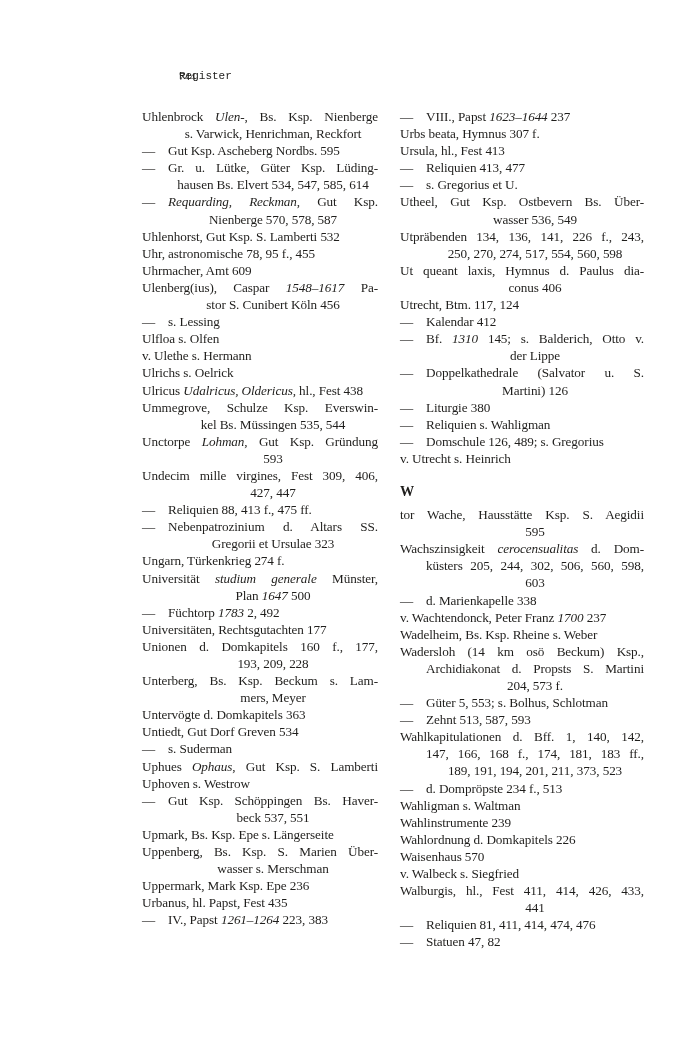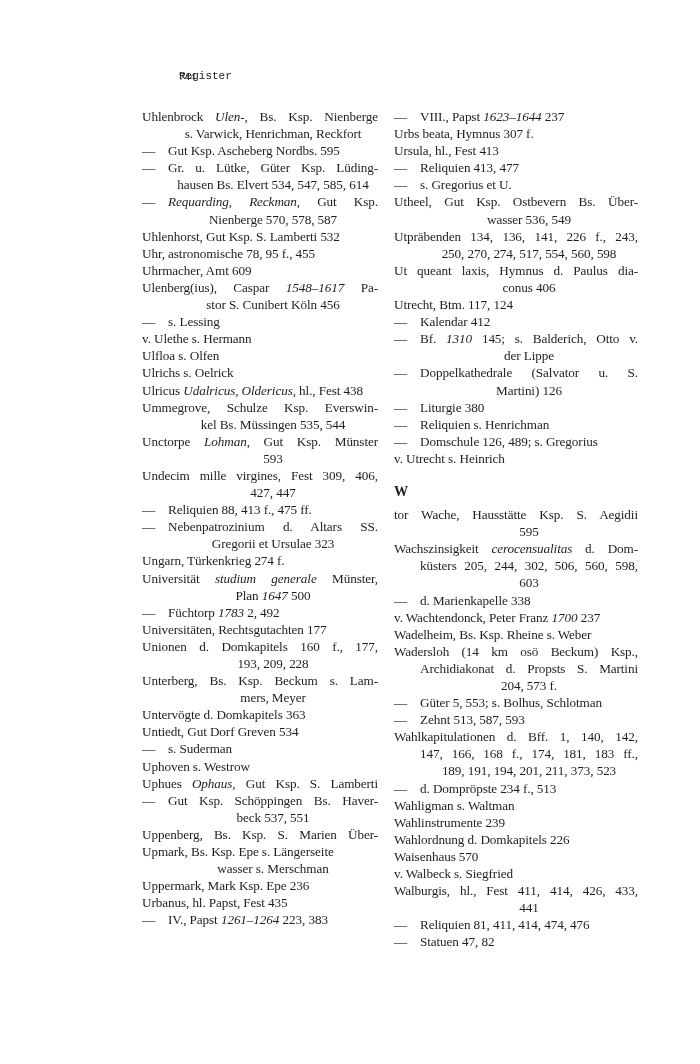--- a/index.html
+++ b/index.html
@@ -13,21 +13,21 @@
   }
   .sheet{position:absolute;left:142px;top:68px;width:506px;}
   .running-header{
     position:relative;height:18px;
     font-size:11px;line-height:17px;margin-left:37px;
   }
   .running-header .pnum{position:absolute;left:0;top:0;}
   .running-header .ptitle{position:absolute;left:0;right:0;top:0;text-align:left;font-family:Liberation Mono, monospace;}
   .body-text{position:absolute;left:0;top:40px;width:506px;display:flex;}
   .col{font-size:13.2px;letter-spacing:-0.1px;}
-  .col-left{width:236px;margin-right:16px;}
+  .col-left{width:236px;margin-right:22px;}
   .col-right{width:244px;}
   .line{
     height:17.1px;line-height:17.1px;
     white-space:nowrap;
   }
   .line.ind{padding-left:26px;text-align:center;}
   .line.j{text-align:justify;text-align-last:justify;white-space:normal;}
   .dash{display:inline-block;width:26px;}
   .line.hdr{font-weight:bold;font-size:14.2px;margin-top:16px;margin-bottom:6px;}
   em{font-style:italic;}
@@ -48,51 +48,51 @@
         <div class="line j"><span class="dash">—</span><span>Gr. u. Lütke, Güter Ksp. Lüding-</span></div>
         <div class="line ind"><span>hausen Bs. Elvert 534, 547, 585, 614</span></div>
         <div class="line j"><span class="dash">—</span><em>Requarding, Reckman</em><span>, Gut Ksp.</span></div>
         <div class="line ind"><span>Nienberge 570, 578, 587</span></div>
         <div class="line"><span>Uhlenhorst, Gut Ksp. S. Lamberti 532</span></div>
         <div class="line"><span>Uhr, astronomische 78, 95 f., 455</span></div>
         <div class="line"><span>Uhrmacher, Amt 609</span></div>
         <div class="line j"><span>Ulenberg(ius), Caspar </span><em>1548–1617</em><span> Pa-</span></div>
         <div class="line ind"><span>stor S. Cunibert Köln 456</span></div>
         <div class="line"><span class="dash">—</span><span>s. Lessing</span></div>
+        <div class="line"><span>Ulfloa s. Olfen</span></div>
         <div class="line"><span>v. Ulethe s. Hermann</span></div>
-        <div class="line"><span>Ulfloa s. Olfen</span></div>
         <div class="line"><span>Ulrichs s. Oelrick</span></div>
         <div class="line"><span>Ulricus </span><em>Udalricus, Oldericus</em><span>, hl., Fest 438</span></div>
         <div class="line j"><span>Ummegrove, Schulze Ksp. Everswin-</span></div>
         <div class="line ind"><span>kel Bs. Müssingen 535, 544</span></div>
-        <div class="line j"><span>Unctorpe </span><em>Lohman</em><span>, Gut Ksp. Münster</span></div>
+        <div class="line j"><span>Unctorpe </span><em>Lohman</em><span>, Gut Ksp. Gründung</span></div>
         <div class="line ind"><span>593</span></div>
         <div class="line j"><span>Undecim mille virgines, Fest 309, 406,</span></div>
         <div class="line ind"><span>427, 447</span></div>
         <div class="line"><span class="dash">—</span><span>Reliquien 88, 413 f., 475 ff.</span></div>
         <div class="line j"><span class="dash">—</span><span>Nebenpatrozinium d. Altars SS.</span></div>
         <div class="line ind"><span>Gregorii et Ursulae 323</span></div>
         <div class="line"><span>Ungarn, Türkenkrieg 274 f.</span></div>
         <div class="line j"><span>Universität </span><em>studium generale</em><span> Münster,</span></div>
         <div class="line ind"><span>Plan </span><em>1647</em><span> 500</span></div>
         <div class="line"><span class="dash">—</span><span>Füchtorp </span><em>1783</em><span> 2, 492</span></div>
         <div class="line"><span>Universitäten, Rechtsgutachten 177</span></div>
         <div class="line j"><span>Unionen d. Domkapitels 160 f., 177,</span></div>
         <div class="line ind"><span>193, 209, 228</span></div>
         <div class="line j"><span>Unterberg, Bs. Ksp. Beckum s. Lam-</span></div>
         <div class="line ind"><span>mers, Meyer</span></div>
         <div class="line"><span>Untervögte d. Domkapitels 363</span></div>
         <div class="line"><span>Untiedt, Gut Dorf Greven 534</span></div>
         <div class="line"><span class="dash">—</span><span>s. Suderman</span></div>
+        <div class="line j"><span>Uphues </span><em>Ophaus</em><span>, Gut Ksp. S. Lamberti</span></div>
         <div class="line"><span>Uphoven s. Westrow</span></div>
-        <div class="line j"><span>Uphues </span><em>Ophaus</em><span>, Gut Ksp. S. Lamberti</span></div>
         <div class="line j"><span class="dash">—</span><span>Gut Ksp. Schöppingen Bs. Haver-</span></div>
         <div class="line ind"><span>beck 537, 551</span></div>
+        <div class="line"><span>Upmark, Bs. Ksp. Epe s. Längerseite</span></div>
         <div class="line j"><span>Uppenberg, Bs. Ksp. S. Marien Über-</span></div>
-        <div class="line"><span>Upmark, Bs. Ksp. Epe s. Längerseite</span></div>
         <div class="line ind"><span>wasser s. Merschman</span></div>
         <div class="line"><span>Uppermark, Mark Ksp. Epe 236</span></div>
         <div class="line"><span>Urbanus, hl. Papst, Fest 435</span></div>
         <div class="line"><span class="dash">—</span><span>IV., Papst </span><em>1261–1264</em><span> 223, 383</span></div>
       </div>
     <div class="col col-right">
         <div class="line"><span class="dash">—</span><span>VIII., Papst </span><em>1623–1644</em><span> 237</span></div>
         <div class="line"><span>Urbs beata, Hymnus 307 f.</span></div>
         <div class="line"><span>Ursula, hl., Fest 413</span></div>
         <div class="line"><span class="dash">—</span><span>Reliquien 413, 477</span></div>
@@ -103,21 +103,21 @@
         <div class="line ind"><span>250, 270, 274, 517, 554, 560, 598</span></div>
         <div class="line j"><span>Ut queant laxis, Hymnus d. Paulus dia-</span></div>
         <div class="line ind"><span>conus 406</span></div>
         <div class="line"><span>Utrecht, Btm. 117, 124</span></div>
         <div class="line"><span class="dash">—</span><span>Kalendar 412</span></div>
         <div class="line j"><span class="dash">—</span><span>Bf. </span><em>1310</em><span> 145; s. Balderich, Otto v.</span></div>
         <div class="line ind"><span>der Lippe</span></div>
         <div class="line j"><span class="dash">—</span><span>Doppelkathedrale (Salvator u. S.</span></div>
         <div class="line ind"><span>Martini) 126</span></div>
         <div class="line"><span class="dash">—</span><span>Liturgie 380</span></div>
-        <div class="line"><span class="dash">—</span><span>Reliquien s. Henrichman</span></div>
+        <div class="line"><span class="dash">—</span><span>Reliquien s. Wahligman</span></div>
         <div class="line"><span class="dash">—</span><span>Domschule 126, 489; s. Gregorius</span></div>
         <div class="line"><span>v. Utrecht s. Heinrich</span></div>
         <div class="line hdr"><span>W</span></div>
         <div class="line j"><span>tor Wache, Hausstätte Ksp. S. Aegidii</span></div>
         <div class="line ind"><span>595</span></div>
         <div class="line j"><span>Wachszinsigkeit </span><em>cerocensualitas</em><span> d. Dom-</span></div>
         <div class="line ind j"><span>küsters 205, 244, 302, 506, 560, 598,</span></div>
         <div class="line ind"><span>603</span></div>
         <div class="line"><span class="dash">—</span><span>d. Marienkapelle 338</span></div>
         <div class="line"><span>v. Wachtendonck, Peter Franz </span><em>1700</em><span> 237</span></div>

